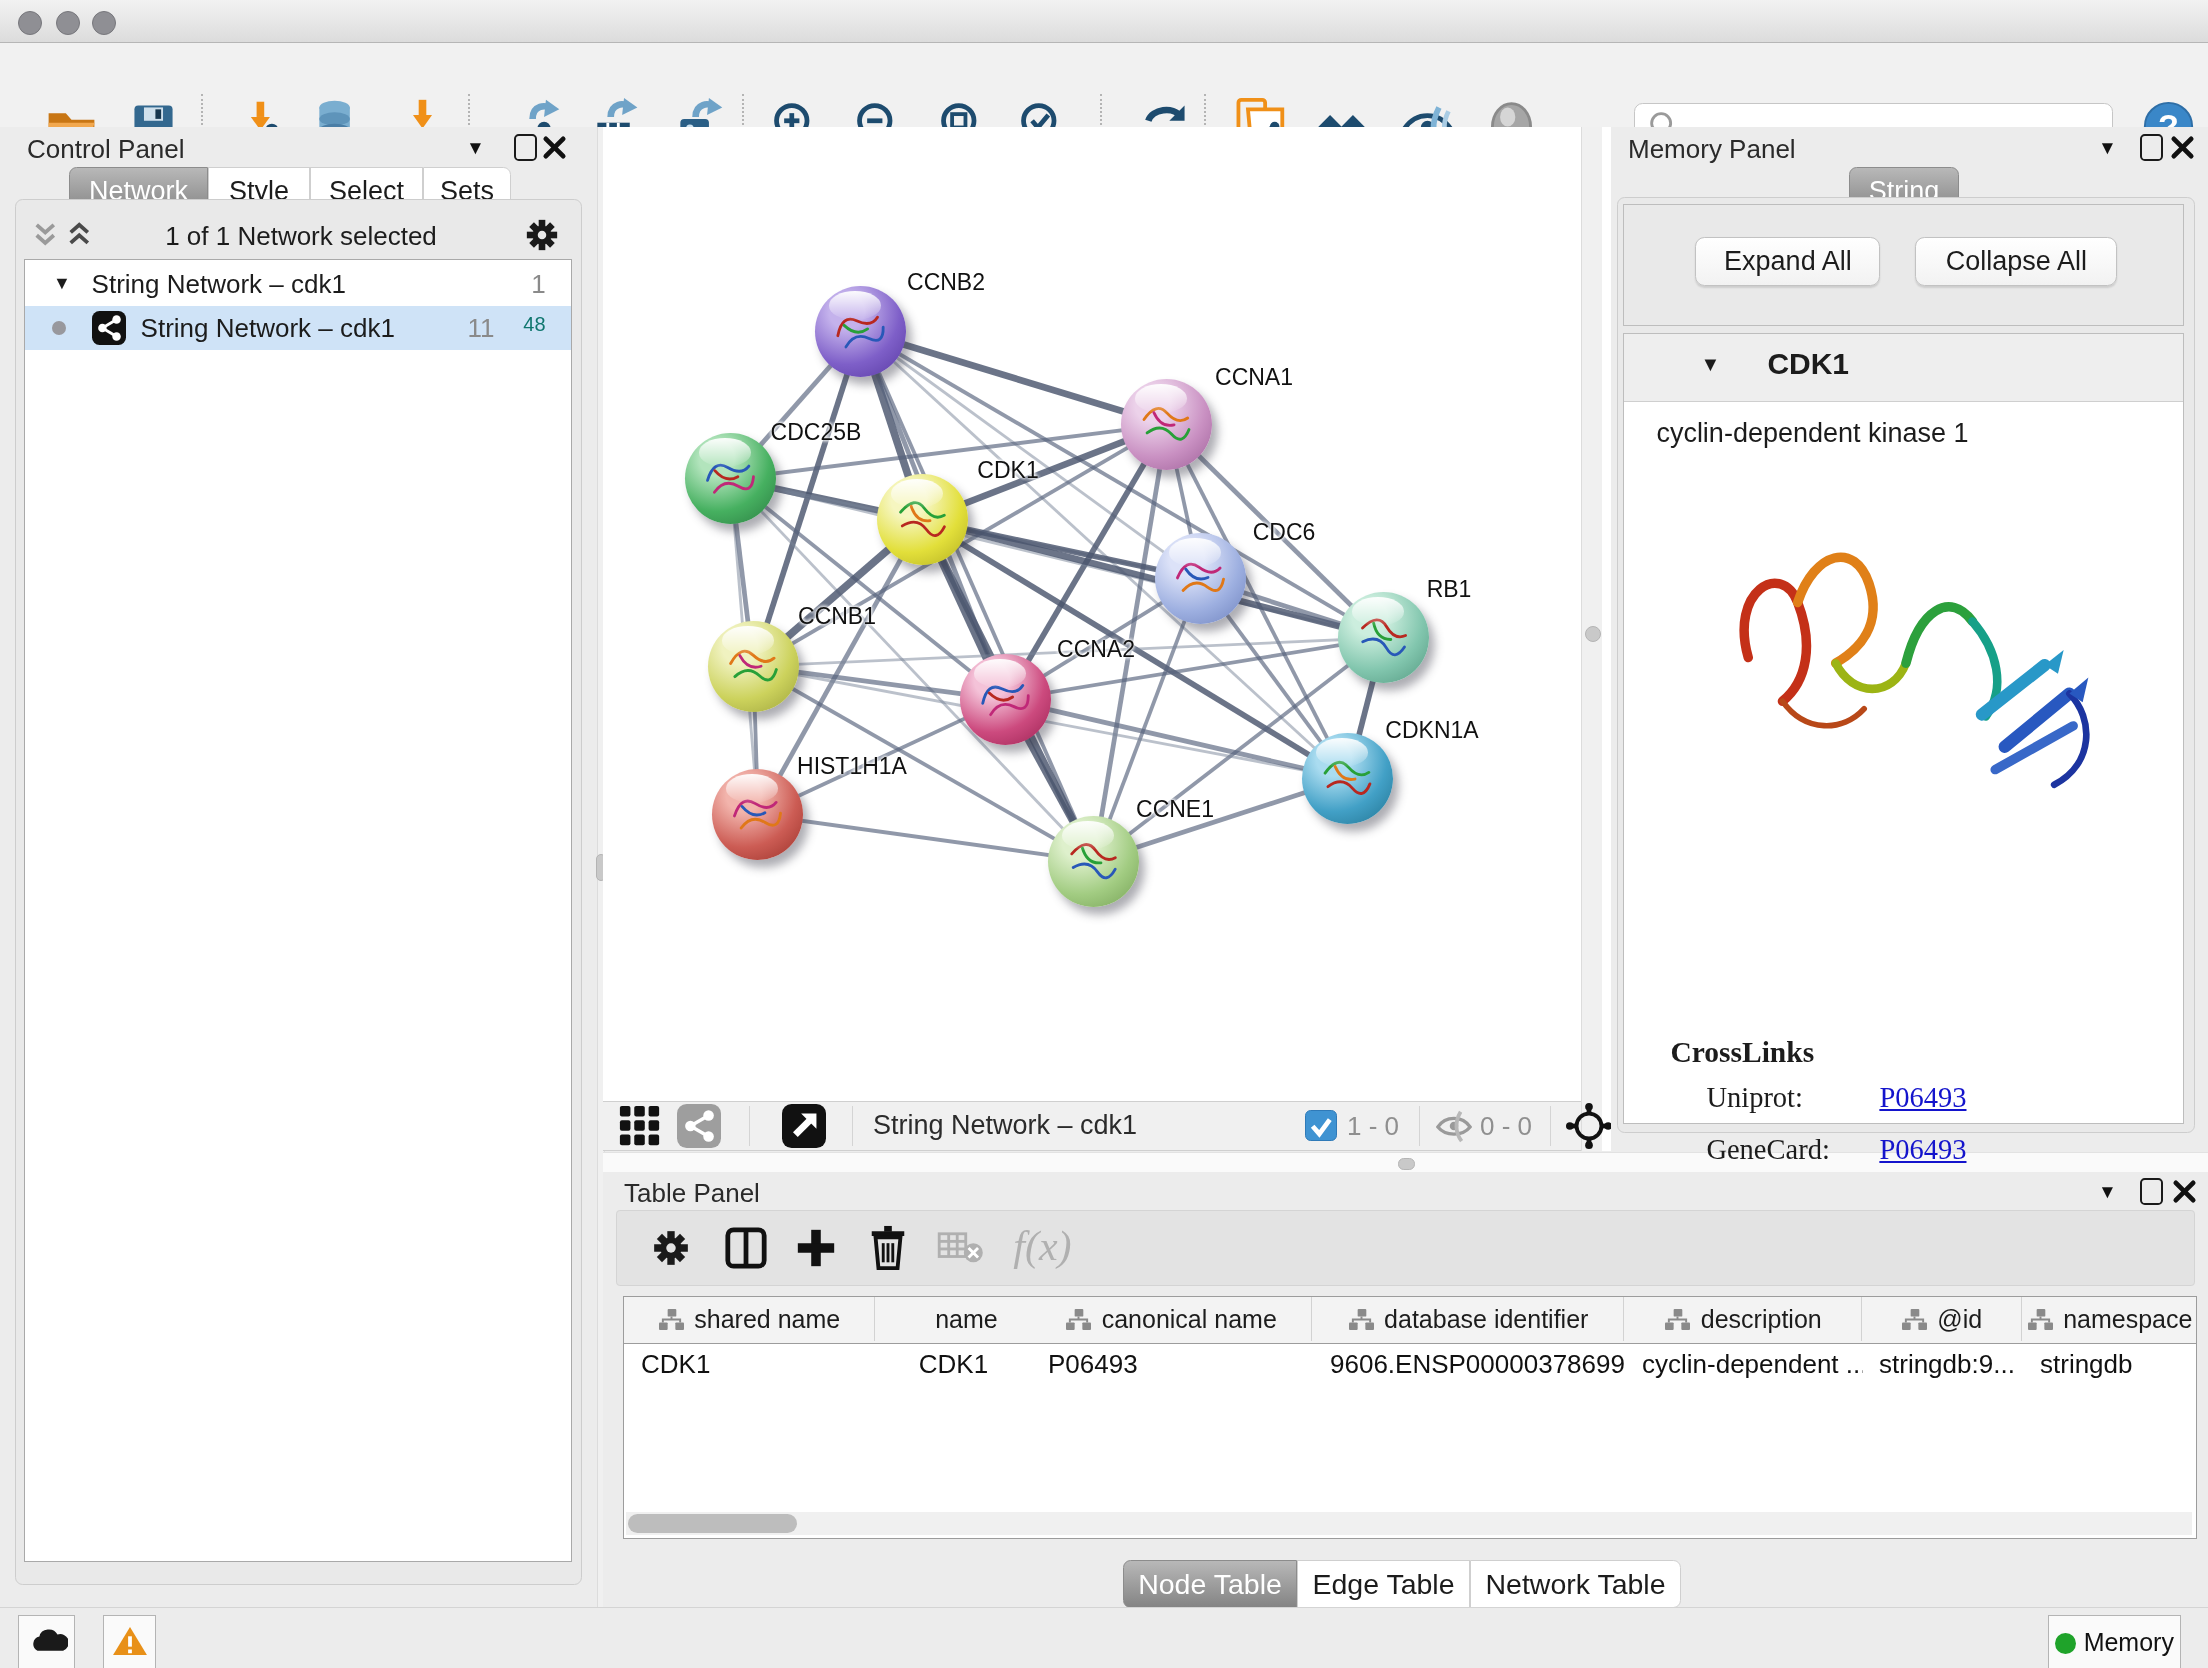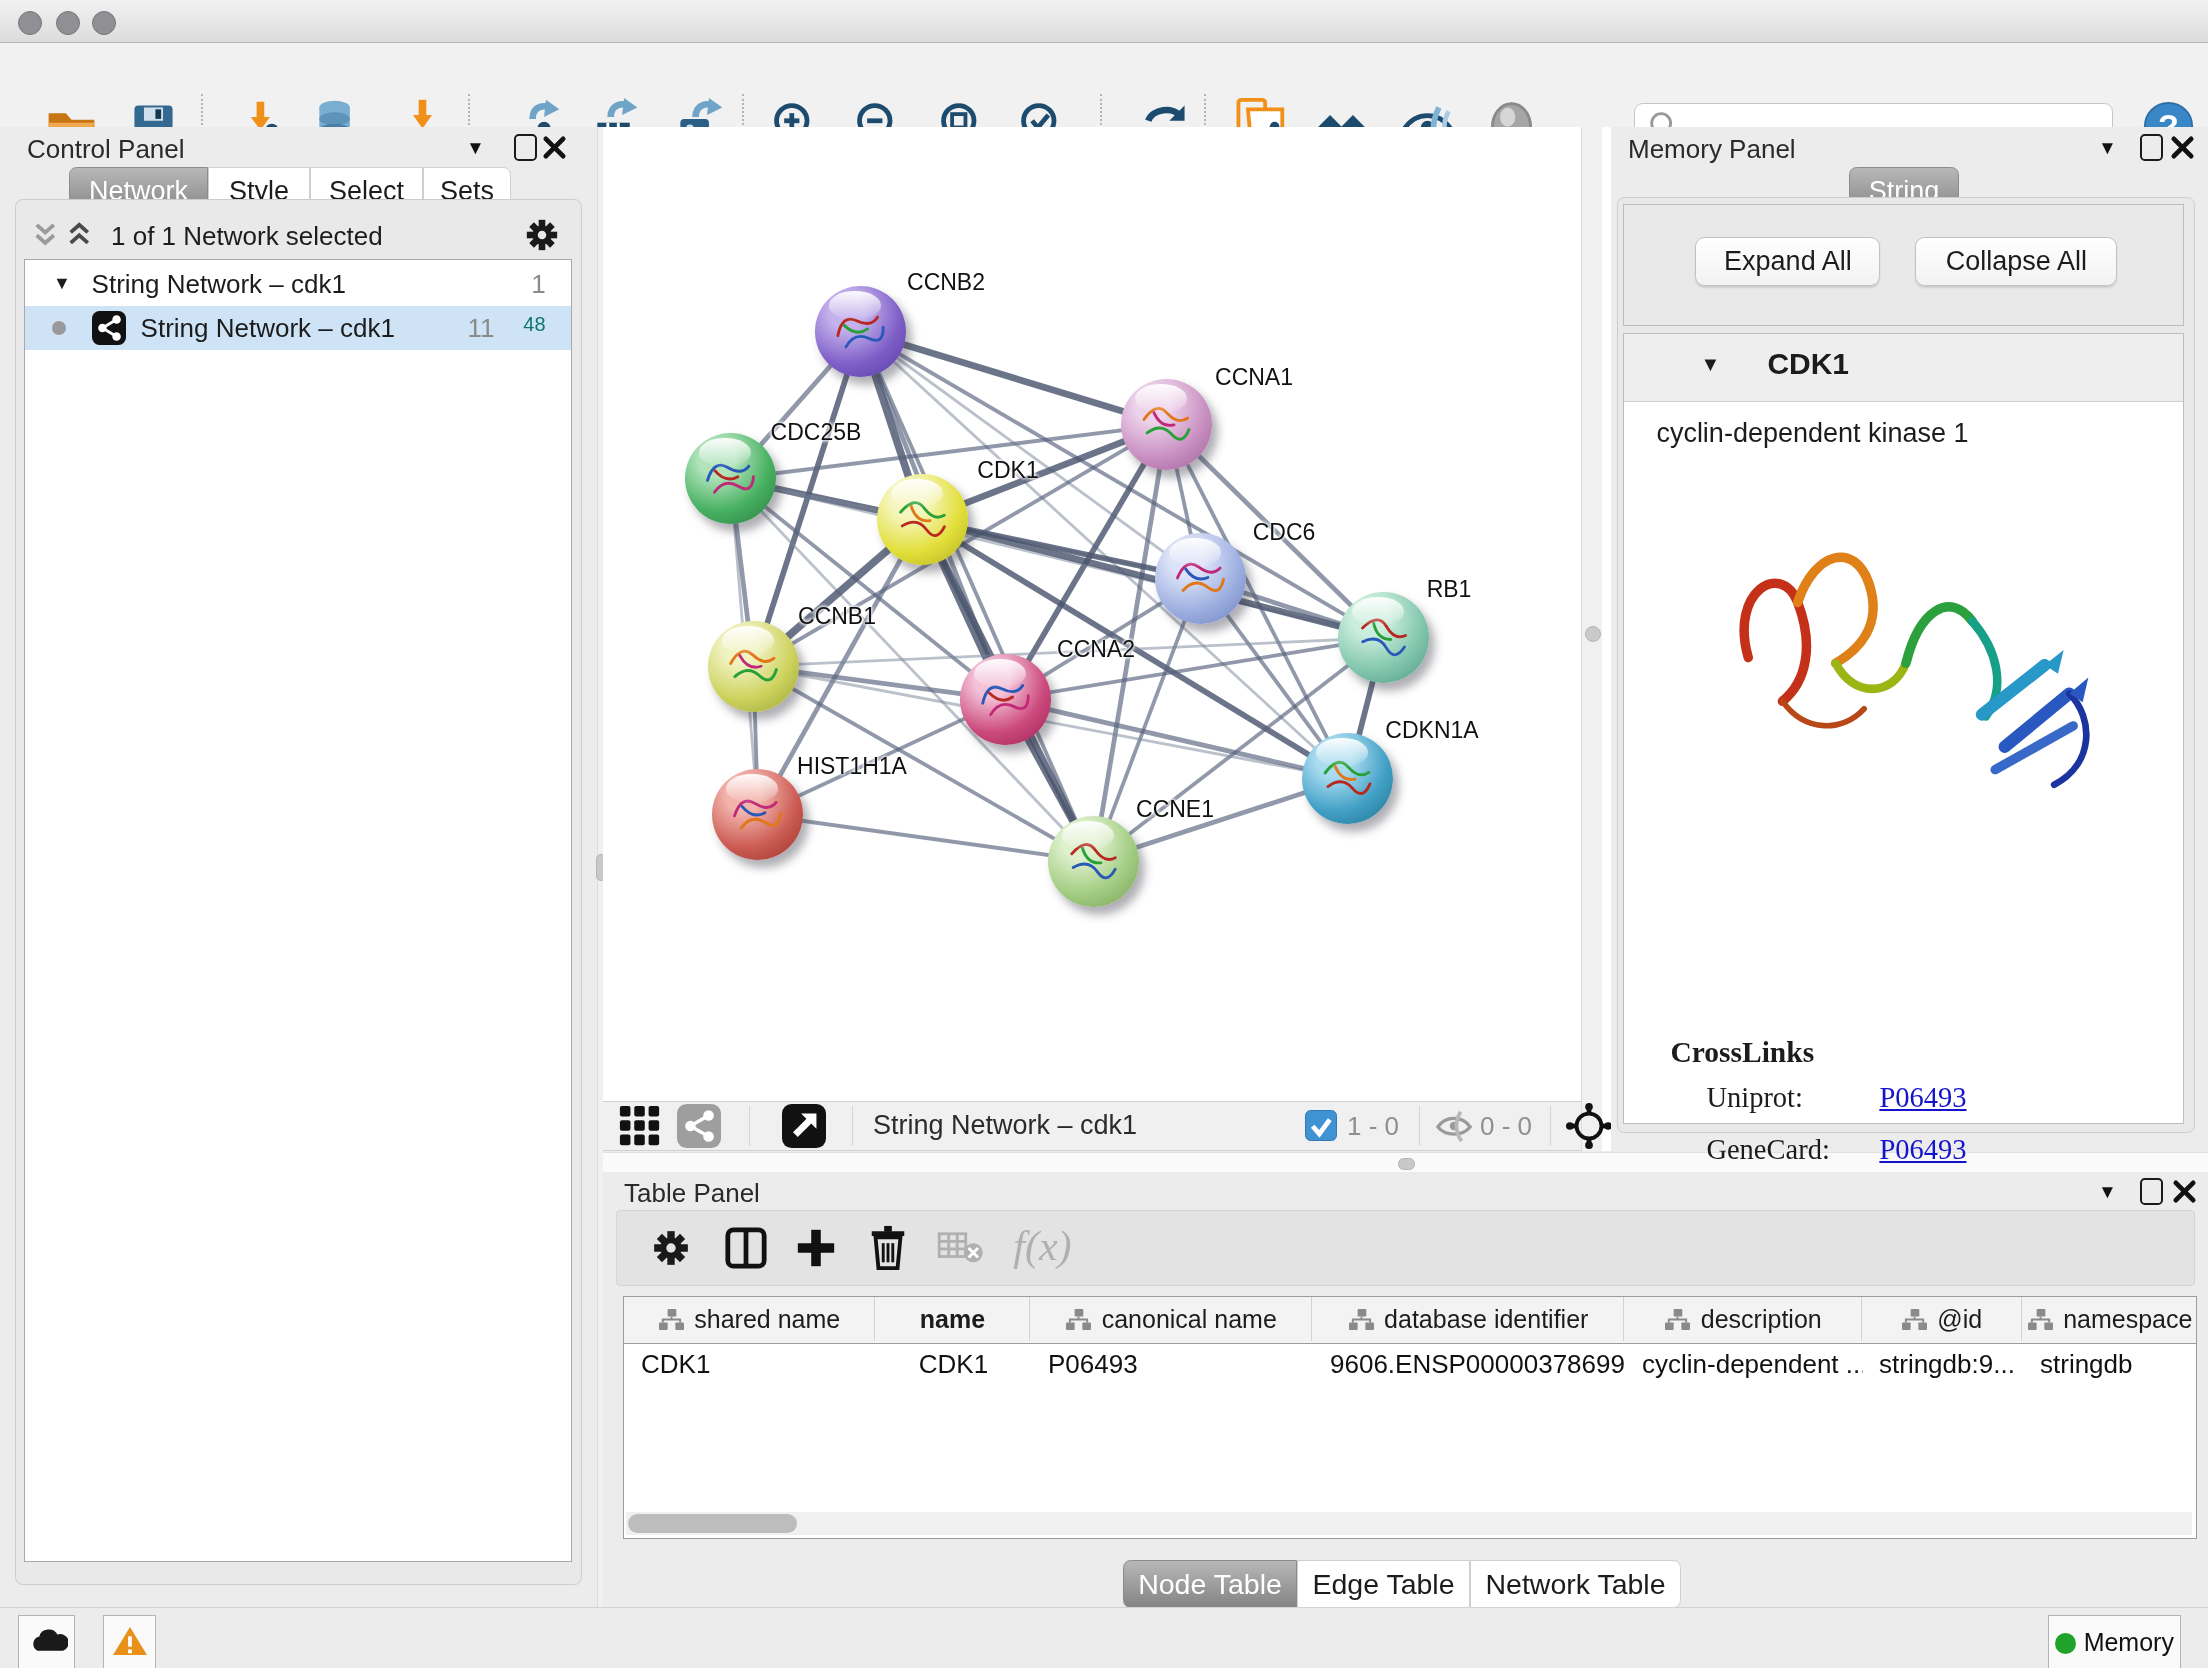--- a/index.html
+++ b/index.html
@@ -246,21 +246,21 @@
         <div class="tab" style="left: 423px; top: 0px; width: 88px; border-radius: 0px 7.6px 7.6px 0px;">Sets</div>
       </div>
 
     <div class="groupbox" style="left:15px;top:72px;width:565px;height:1384px;">
       <svg class="abs" style="left:15px;top:21px;" width="28.5" height="28.5" viewBox="0 0 30 30">
         <path d="M6 4l9 8 9-8M6 15l9 8 9-8" stroke="#9a9a9a" stroke-width="4" fill="none"></path>
       </svg>
       <svg class="abs" style="left:49px;top:21px;" width="28.5" height="28.5" viewBox="0 0 30 30">
         <path d="M6 12l9-8 9 8M6 23l9-8 9 8" stroke="#4a4a4a" stroke-width="4" fill="none"></path>
       </svg>
-      <div class="abs" style="left:95px;top:21px;width:380px;text-align:left;font-size:26px;">1 of 1 Network selected</div>
+      <div class="abs" style="left:95px;top:21px;width:380px;text-align:center;font-size:26px;">1 of 1 Network selected</div>
       <svg class="abs" style="left:508px;top:17px" width="36" height="36" viewBox="0 0 38 38">
         <g fill="#1a1a1a">
             <circle cx="19" cy="19" r="10"></circle>
         <g stroke="#1a1a1a" stroke-width="7">
               <line x1="19" y1="3" x2="19" y2="35"></line>
               <line x1="3" y1="19" x2="35" y2="19"></line>
         <line x1="8" y1="8" x2="30" y2="30"></line>
               <line x1="30" y1="8" x2="8" y2="30"></line>
             </g>
           </g>
@@ -646,21 +646,21 @@
                 <rect x="10" y="2" width="9" height="8" rx="1"></rect>
                 <rect x="1" y="16" width="9" height="8" rx="1"></rect>
                 <rect x="18" y="16" width="9" height="8" rx="1"></rect>
               </g>
      <g stroke="#8a8a8a" stroke-width="2" fill="none">
                 <path d="M14 10v4M5 16v-3h18v3"></path>
               </g>
             </svg>
             <span>shared name</span>
           </div>
-          <div class="thead-cell" style="left: 252px; width: 153px; font-weight: bold;">
+          <div class="thead-cell" style="left: 266px; width: 153px;">
             <span>name</span>
           </div>
           <div class="thead-cell" style="left: 407px; width: 280px;">
             <svg width="27" height="25" viewBox="0 0 28 26">
      <g fill="#8a8a8a">
                 <rect x="10" y="2" width="9" height="8" rx="1"></rect>
                 <rect x="1" y="16" width="9" height="8" rx="1"></rect>
                 <rect x="18" y="16" width="9" height="8" rx="1"></rect>
               </g>
      <g stroke="#8a8a8a" stroke-width="2" fill="none">

